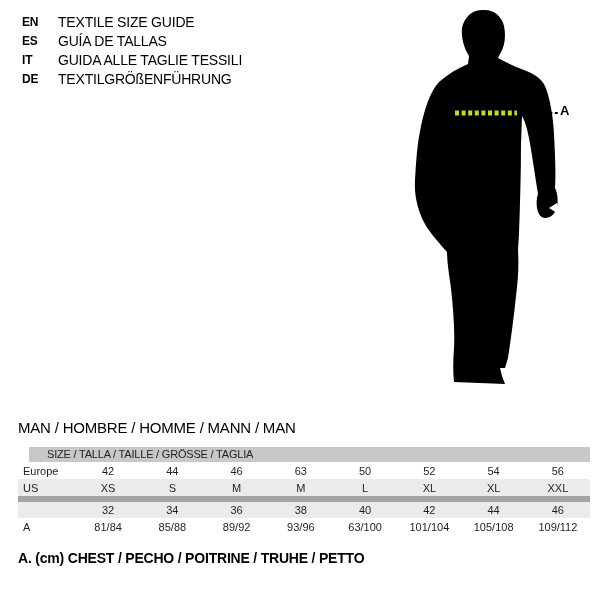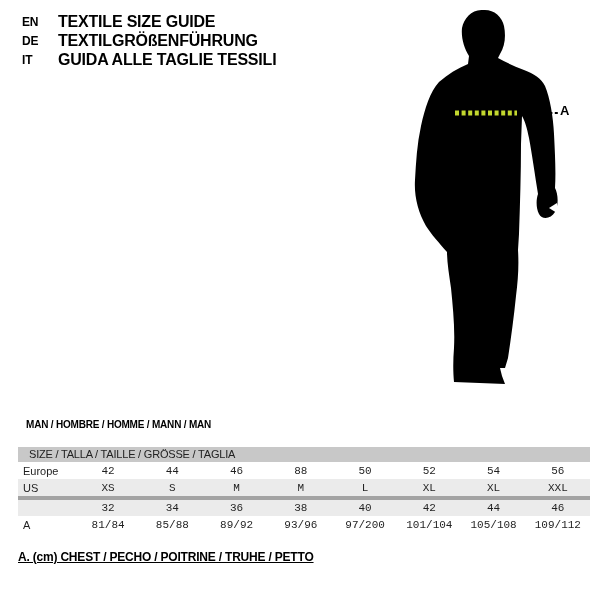--- a/index.html
+++ b/index.html
@@ -4,68 +4,72 @@
 <style>
   html,body{margin:0;padding:0;background:#fff;}
   body{width:600px;height:600px;overflow:hidden;
        font-family:"Liberation Sans",sans-serif;color:#000;}
   .canvas{position:relative;width:600px;height:508px;background:#fff;}
 
   
   .languages{position:absolute;left:22px;top:12px;}
   .lang-row{display:flex;height:19px;align-items:center;}
   .lang-code{width:36px;font-size:12px;font-weight:700;letter-spacing:-.2px;}
-  .lang-label{font-size:16px;font-weight:700;letter-spacing:-.2px;white-space:nowrap;text-align:center;}
+  .lang-label{font-size:14px;font-weight:400;letter-spacing:-.2px;white-space:nowrap;text-align:center;}
 
   
   .categories{position:absolute;left:18px;top:111px;}
   .category-line{font-size:12.5px;font-weight:700;letter-spacing:-.3px;
                  line-height:20px;white-space:nowrap;}
 
   
   .figure{position:absolute;left:398px;top:4px;width:186px;height:386px;}
   .figure svg{position:absolute;left:0;top:0;}
   .a-label{position:absolute;left:162px;top:99px;font-size:13px;font-weight:600;}
 
   
-  .section-title{position:absolute;left:18px;top:419px;font-size:10px;
-                 font-weight:700;letter-spacing:-.2px;margin-left:8px;}
+  .section-title{position:absolute;left:18px;top:419px;font-size:15px;
+                 font-weight:400;letter-spacing:-.2px;}
 
   
   .size-table{position:absolute;left:18px;top:447px;width:572px;font-size:11px;}
   .t-header{height:15px;line-height:15px;background:var(--head-bg,#c8c8c8);
-            padding-left:11px;color:#222;letter-spacing:-.2px;}
+            padding-left:18px;color:#222;letter-spacing:-.2px;margin-left:11px;}
   .t-row{display:grid;grid-template-columns:58px repeat(8,1fr);height:17px;
          align-items:center;background:#fff;}
   .t-row.shaded{background:var(--shade,#ebebeb);}
-  .t-row.shaded + .t-row.shaded{border-top:4px solid #a3a3a3;height:16px;}
+  .t-row.shaded + .t-row.shaded{border-top:6px solid #a3a3a3;height:16px;}
   .t-label{padding-left:5px;text-align:left;color:#1f1f1f;}
-  .t-cell{text-align:center;color:#1f1f1f;font-family:Liberation Mono, monospace;}
+  .t-cell{text-align:center;color:#1f1f1f;}
 
   
-  .footnote{position:absolute;left:18px;top:550px;font-size:12px;
-            font-weight:700;letter-spacing:-.2px;text-decoration:underline;}
+  .footnote{position:absolute;left:18px;top:550px;font-size:14px;
+            font-weight:700;letter-spacing:-.2px;}
 </style>
 </head>
 <body>
 
 <div class="canvas">
 
   <div class="languages" id="langs">
       <div class="lang-row">
         <span class="lang-code">EN</span>
         <span class="lang-label">TEXTILE SIZE GUIDE</span>
       </div>
       <div class="lang-row">
-        <span class="lang-code">DE</span>
-        <span class="lang-label">TEXTILGRÖßENFÜHRUNG</span>
+        <span class="lang-code">ES</span>
+        <span class="lang-label">GUÍA DE TALLAS</span>
       </div>
       <div class="lang-row">
         <span class="lang-code">IT</span>
         <span class="lang-label">GUIDA ALLE TAGLIE TESSILI</span>
+      </div>
+      <div class="lang-row">
+        <span class="lang-code">DE</span>
+        <span class="lang-label">TEXTILGRÖßENFÜHRUNG</span>
       </div>
     </div>
 
 
   <div class="figure">
     <svg width="186" height="386" viewBox="0 0 186 386">
       <path fill="#000000" d="M 85 6
            C 95 5, 104 12, 106 22
            C 108 32, 107 42, 102 50
            L 100 54
@@ -108,21 +112,21 @@
 
   <div class="section-title">MAN / HOMBRE / HOMME / MANN / MAN</div>
 
   <div class="size-table" id="sizeTable">
     <div class="t-header">SIZE / TALLA / TAILLE / GRÖSSE / TAGLIA</div>
   <div class="t-row">
         <div class="t-label">Europe</div>
         <div class="t-cell">42</div>
         <div class="t-cell">44</div>
         <div class="t-cell">46</div>
-        <div class="t-cell">88</div>
+        <div class="t-cell">63</div>
         <div class="t-cell">50</div>
         <div class="t-cell">52</div>
         <div class="t-cell">54</div>
         <div class="t-cell">56</div>
       </div>
       <div class="t-row shaded">
         <div class="t-label">US</div>
         <div class="t-cell">XS</div>
         <div class="t-cell">S</div>
         <div class="t-cell">M</div>
@@ -142,21 +146,21 @@
         <div class="t-cell">42</div>
         <div class="t-cell">44</div>
         <div class="t-cell">46</div>
       </div>
       <div class="t-row">
         <div class="t-label">A</div>
         <div class="t-cell">81/84</div>
         <div class="t-cell">85/88</div>
         <div class="t-cell">89/92</div>
         <div class="t-cell">93/96</div>
-        <div class="t-cell">97/200</div>
+        <div class="t-cell">63/100</div>
         <div class="t-cell">101/104</div>
         <div class="t-cell">105/108</div>
         <div class="t-cell">109/112</div>
       </div>
     </div>
 
   <div class="footnote">A. (cm) CHEST / PECHO / POITRINE / TRUHE / PETTO</div>
 
 </div>
 

